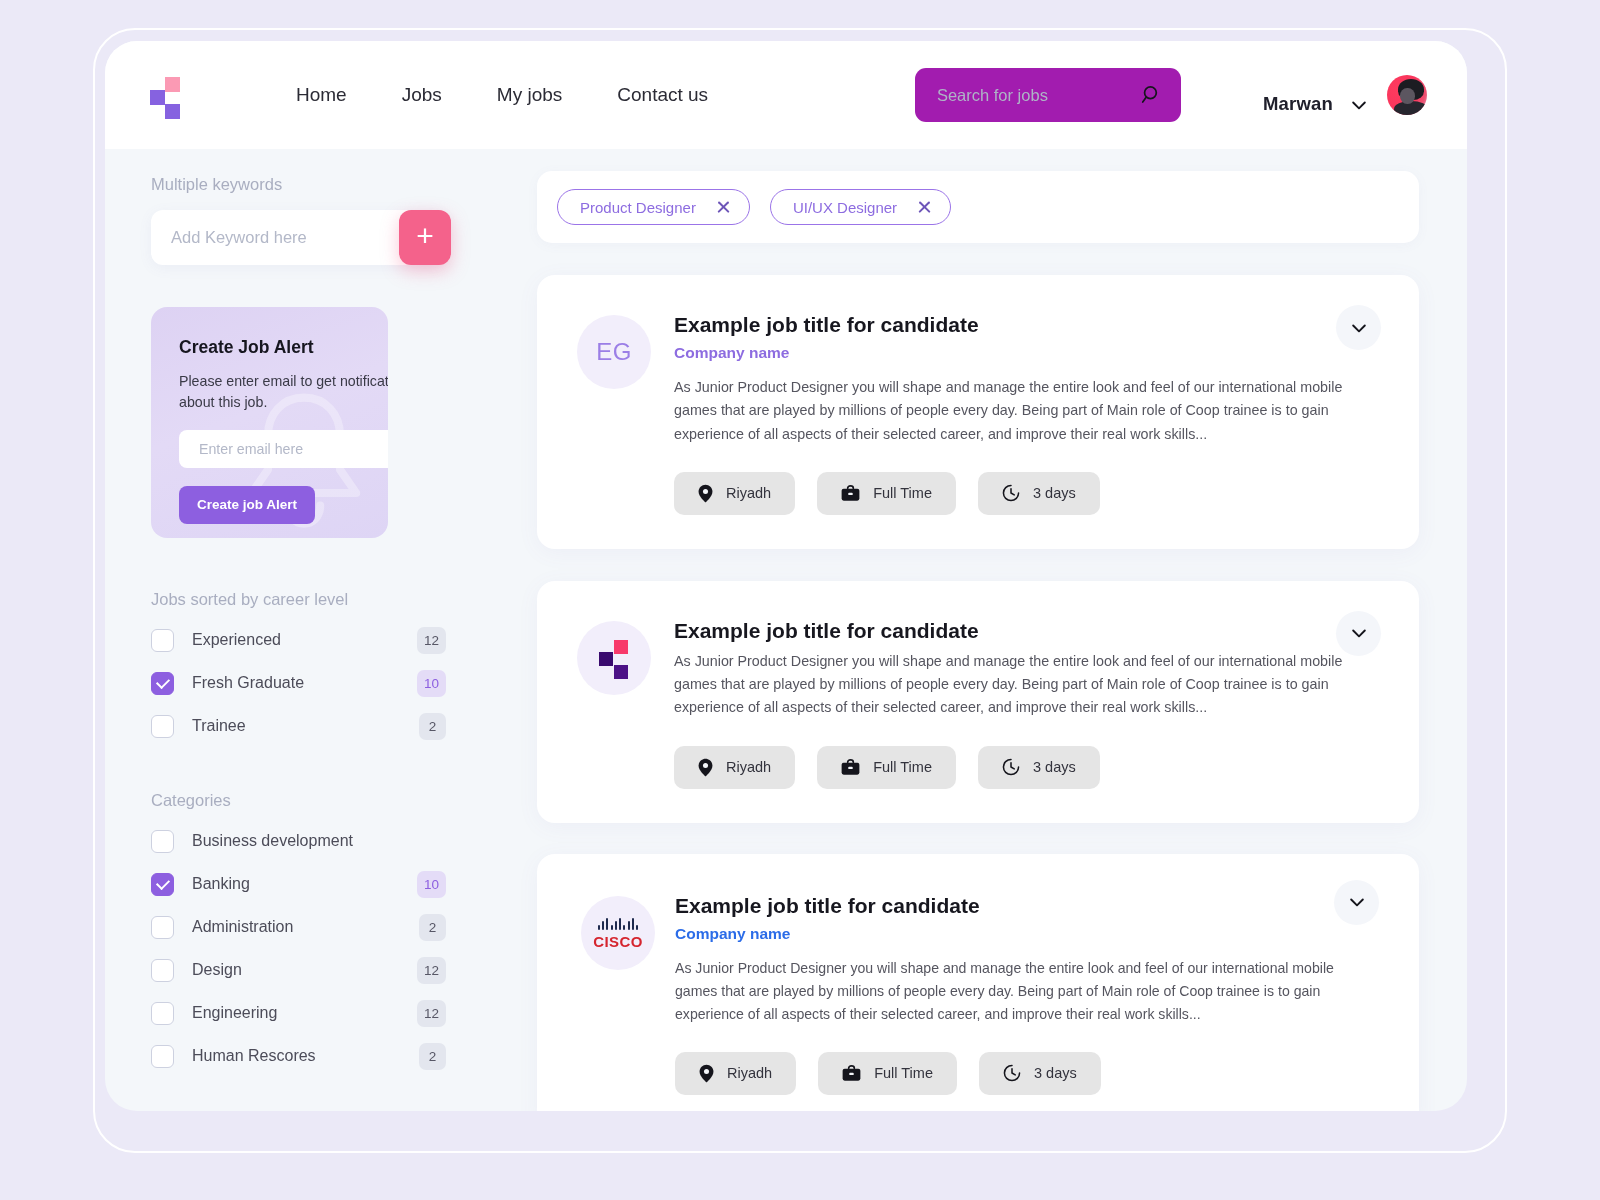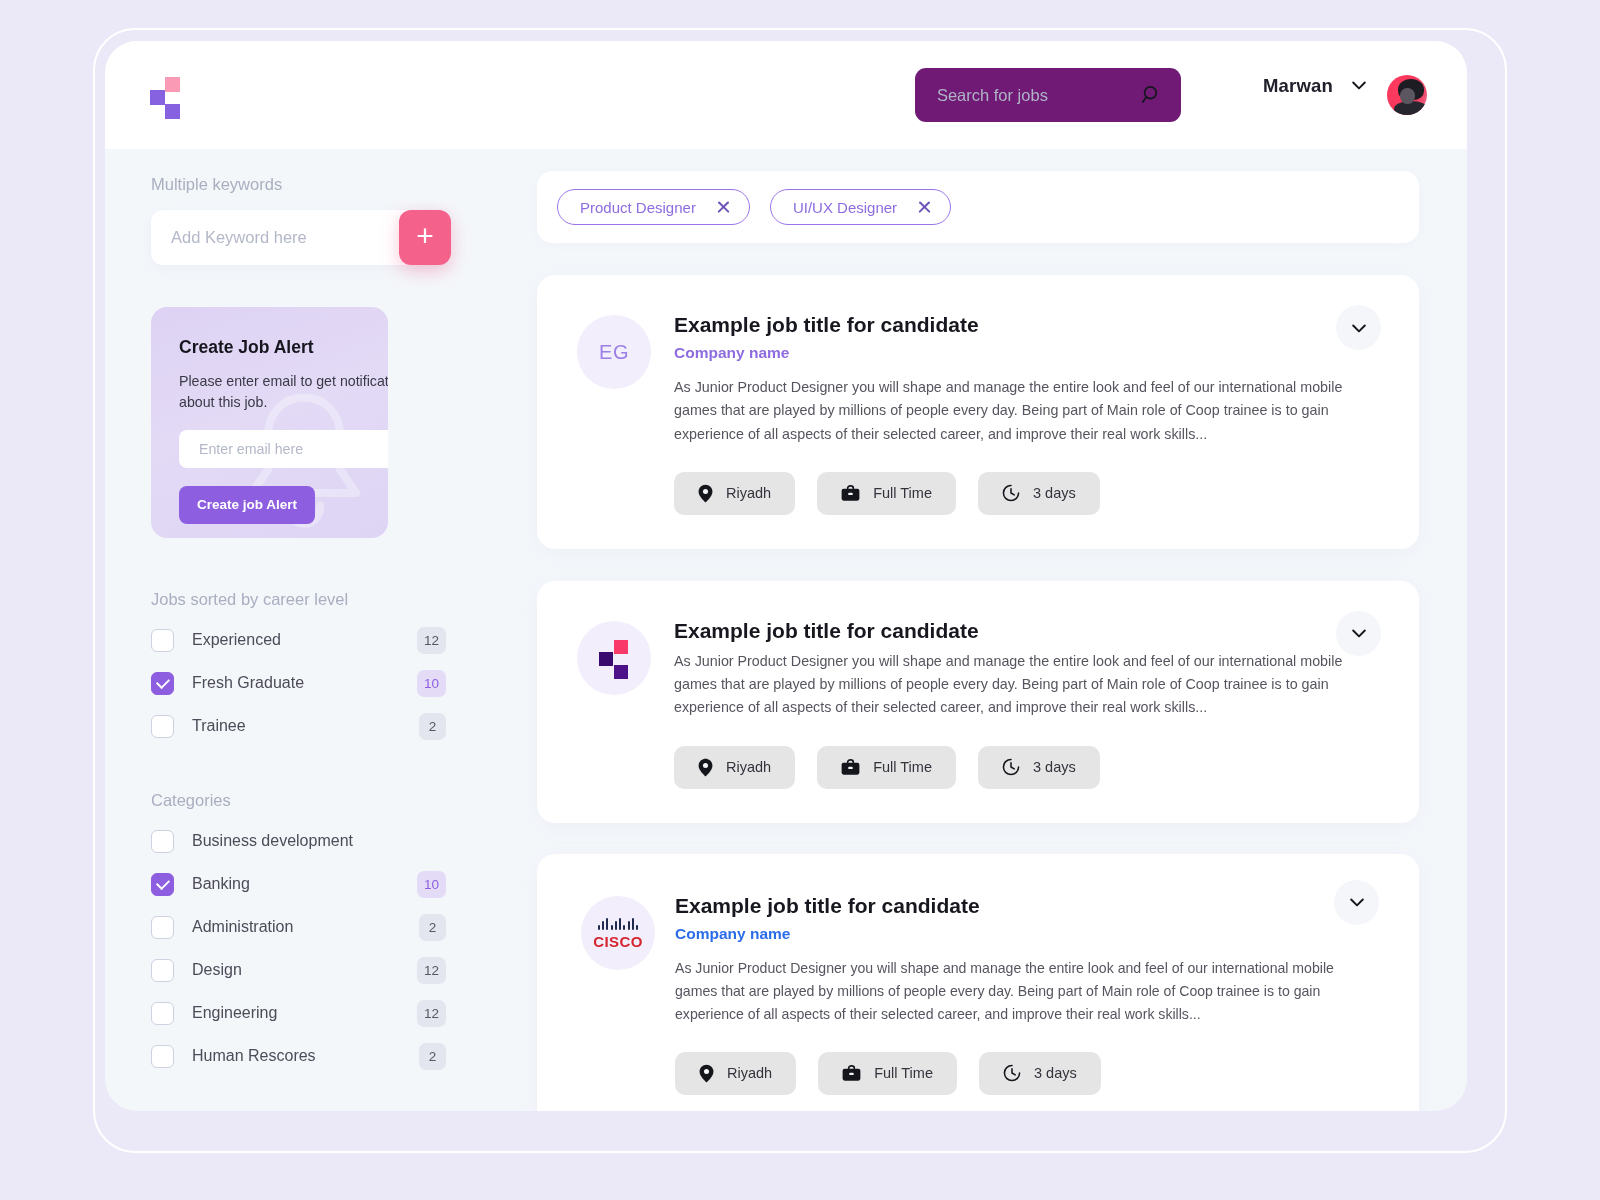--- a/index.html
+++ b/index.html
@@ -65,37 +65,37 @@
     padding: 6px 0;
     margin-right: 55px;
     white-space: nowrap;
   }
   .nav a:last-child { margin-right: 0; }
 
   .search-box {
     margin-left: auto;
     width: 266px;
     height: 54px;
-    background: #701a75;
+    background: #a21caf;
     border-radius: 11px;
     display: flex;
     align-items: center;
     padding: 0 18px 0 22px;
     position: relative;
   }
   .search-box .ph {
     font-size: 16.5px;
     color: #aeb4c6;
     flex: 1;
   }
   .search-ico { width: 22px; height: 22px; flex: 0 0 auto; }
 
   .profile {
     display: flex;
-    align-items: flex-start;
+    align-items: flex-end;
     margin-left: 82px;
     gap: 0;
   }
   .profile .uname {
     font-size: 18.5px;
     font-weight: bold;
     color: #20202c;
     letter-spacing: .2px;
   }
   .chev-sm { width: 20px; height: 20px; margin-left: 16px; }
@@ -341,21 +341,21 @@
 
   .co-logo {
     width: 74px; height: 74px;
     border-radius: 50%;
     background: #f2eefb;
     flex: 0 0 auto;
     display: flex; align-items: center; justify-content: center;
     margin-top: 4px;
   }
   .co-logo .eg {
-    font-size: 20px;
+    font-size: 24px;
     color: #9b7ee6;
     letter-spacing: .5px;
   }
   .stc-mark { width: 34px; height: 36px; position: relative; }
   .stc-mark i { position: absolute; display: block; width: 14px; height: 14px; }
   .stc-mark .s1 { background: #f8396a; left: 17px; top: 0; }
   .stc-mark .s2 { background: #3a0a6e; left: 2px;  top: 12px; }
   .stc-mark .s3 { background: #4d1287; left: 17px; top: 25px; }
 
   .cisco { text-align: center; line-height: 1; }
@@ -427,20 +427,26 @@
 <div class="app-window">
 
   <div class="header">
 
     <div class="logo">
       <i class="sq-pink"></i>
         <i class="sq-p1"></i>
         <i class="sq-p2"></i>
     </div>
 
+    <nav class="nav">
+      <a href="#">Home</a>
+      <a href="#">Jobs</a>
+      <a href="#">My jobs</a>
+      <a href="#">Contact us</a>
+    </nav>
 
     <div class="search-box">
       <span class="ph">Search for jobs</span>
       <svg class="search-ico" viewBox="0 0 24 24" fill="none">
         <circle cx="10.3" cy="9.6" r="6.4" stroke="#15151c" stroke-width="1.9"></circle>
         <line x1="5.6" y1="14.4" x2="1.9" y2="19.6" stroke="#15151c" stroke-width="1.9" stroke-linecap="round"></line>
       </svg>
     </div>
 
     <div class="profile">

